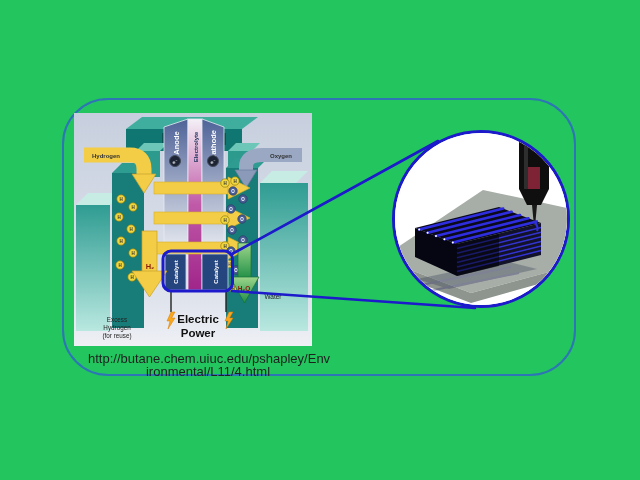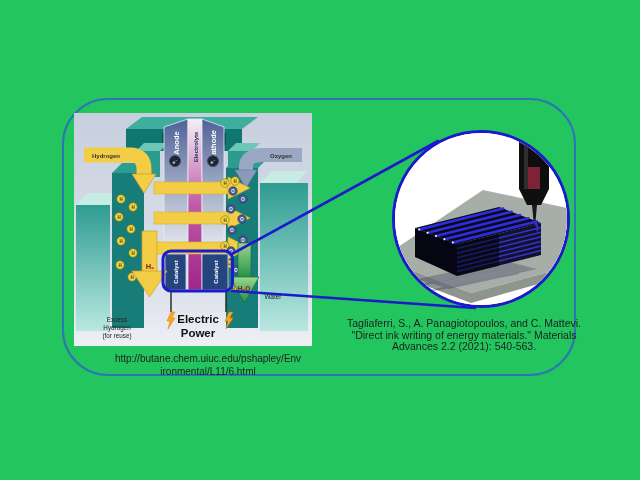--- a/index.html
+++ b/index.html
@@ -2,21 +2,21 @@
 <html><head>
 <meta charset="utf-8">
 <style>
   html,body{margin:0;padding:0;background:#fff;}
   body{width:640px;height:480px;font-family:"Liberation Sans",sans-serif;}
   .slide{position:relative;width:640px;height:480px;background:#22c55e;overflow:hidden;}
   .frame{position:absolute;left:62px;top:98px;width:514px;height:278px;box-sizing:border-box;
          border:2.5px solid #2e75b6;border-radius:46px;background:transparent;}
   .fuelcell{position:absolute;left:74px;top:113px;width:238px;height:233px;}
   .url{position:absolute;left:88px;top:352px;width:240px;text-align:center;
-       font-size:10px;line-height:13px;color:#1f1f1f;}
+       font-size:13px;line-height:13px;color:#1f1f1f;}
   .circle-inset{position:absolute;left:392px;top:130px;width:172px;height:172px;
        border:3px solid #1c1acb;border-radius:50%;background:#fff;overflow:hidden;}
   .circle-inset svg{display:block;}
   .cite{position:absolute;left:336px;top:318px;width:256px;text-align:center;
        font-size:10.5px;line-height:11.5px;color:#1f1f1f;}
   .cite div,.url div{white-space:nowrap;}
   .overlay{position:absolute;left:0;top:0;pointer-events:none;}
   text{user-select:none;}
 </style>
 </head>
@@ -277,21 +277,21 @@
 
     <g font-size="6.3" fill="#222222">
       <text x="43" y="209" text-anchor="middle">Excess</text>
       <text x="43" y="217" text-anchor="middle">Hydrogen</text>
       <text x="43" y="225" text-anchor="middle">(for reuse)</text>
     </g>
   </svg>
 
   <div class="url">
     <div>http://butane.chem.uiuc.edu/pshapley/Env</div>
-    <div>ironmental/L11/6.html</div>
+    <div>ironmental/L11/4.html</div>
   </div>
 
   <div class="circle-inset">
     <svg viewBox="0 0 172 172" width="172" height="172">
       <rect x="0" y="0" width="172" height="172" fill="#ffffff"></rect>
 
       <g>
         <polygon points="0,116 88,57 172,75 172,134 76,160 0,131" fill="#a7ada7"></polygon>
         <polygon points="0,131 76,160 172,134 172,143 76,170 0,141" fill="#8e948e"></polygon>
       </g>
@@ -335,25 +335,20 @@
         <rect x="124" y="0" width="30" height="56" fill="#0e0e0e"></rect>
         <rect x="129" y="0" width="4" height="56" fill="#2e2e2e"></rect>
         <rect x="133" y="34" width="12" height="22" fill="#7e2236"></rect>
         <polygon points="124,56 154,56 146,72 132,72" fill="#0f0f0f"></polygon>
         <polygon points="137,72 142,72 140.5,88 138.5,88" fill="#191919"></polygon>
         <path d="M139,88 Q144,94 142,98" stroke="#3030d8" stroke-width="2.2" fill="none"></path>
       </g>
     </svg>
   </div>
 
-  <div class="cite">
-    <div>Tagliaferri, S., A. Panagiotopoulos, and C. Mattevi.</div>
-    <div>"Direct ink writing of energy materials." Materials</div>
-    <div>Advances 2.2 (2021): 540-563.</div>
-  </div>
 
   <svg class="overlay" viewBox="0 0 640 480" width="640" height="480">
     <rect x="163" y="251" width="69.5" height="40" rx="8" fill="none" stroke="#1c1acb" stroke-width="3"></rect>
     <line x1="232" y1="254" x2="438" y2="141" stroke="#1c1acb" stroke-width="2.6" stroke-linecap="round"></line>
     <line x1="232" y1="291" x2="475" y2="308" stroke="#1c1acb" stroke-width="2.6" stroke-linecap="round"></line>
   </svg>
 
 </div>
 
 </body></html>

